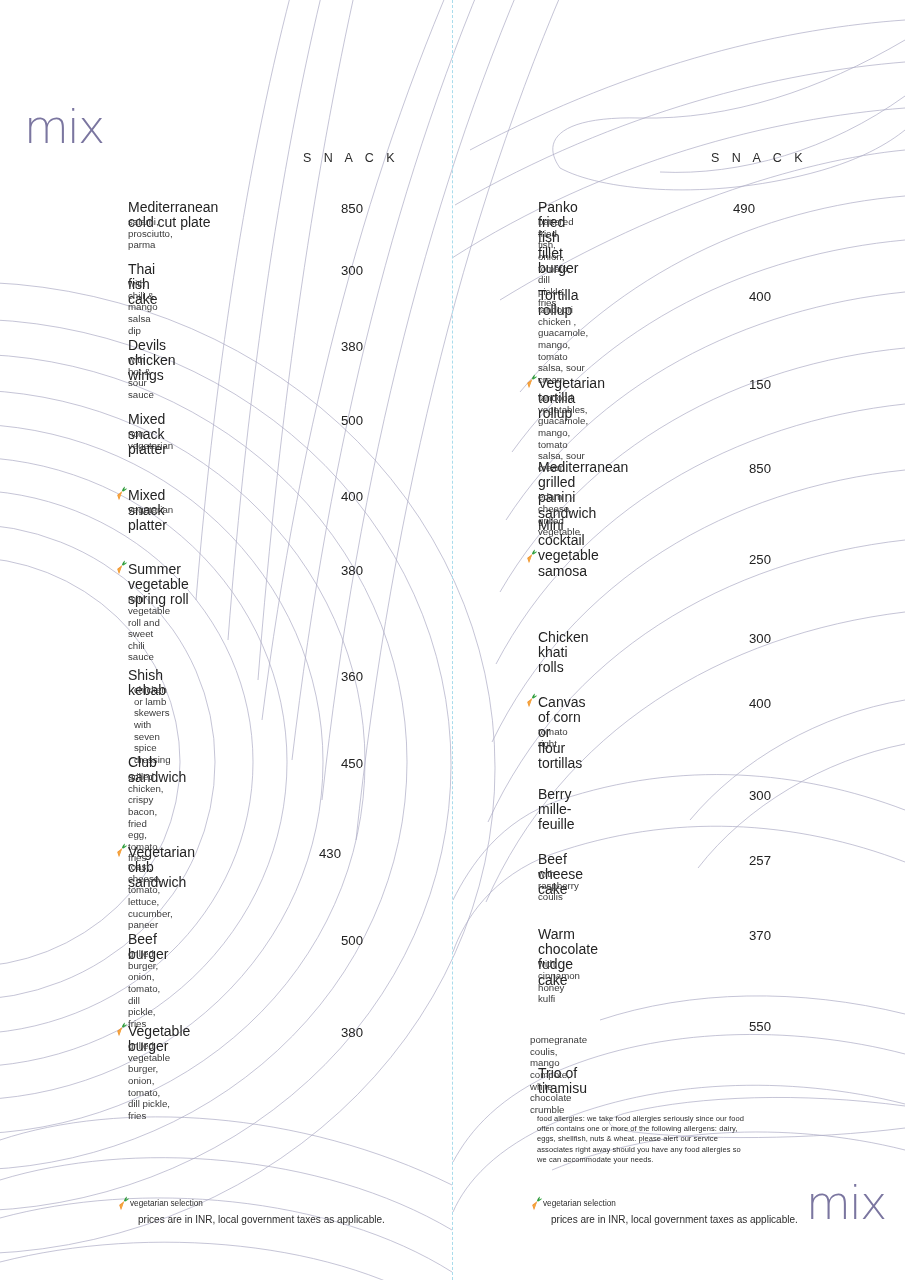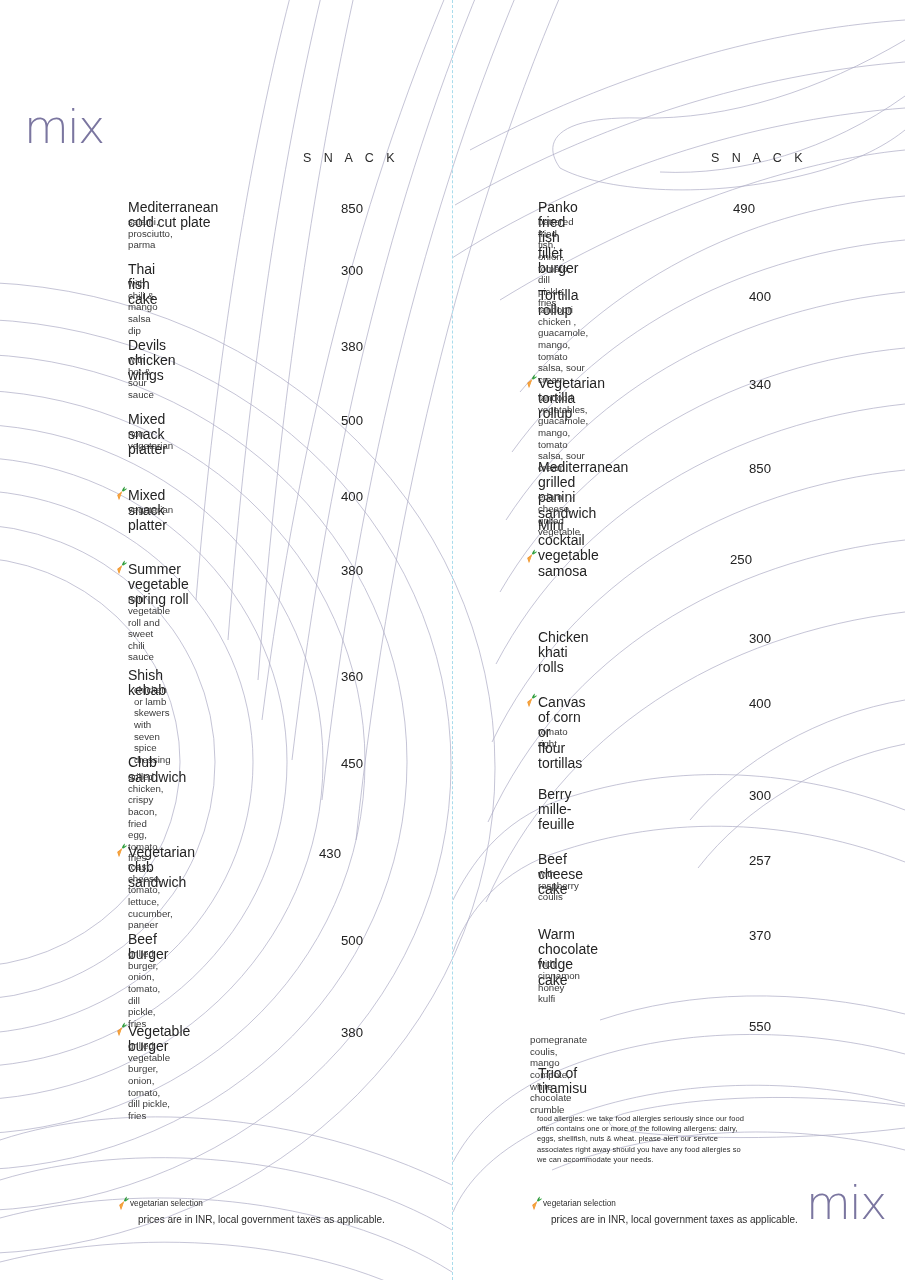--- a/index.html
+++ b/index.html
@@ -272,38 +272,38 @@
       <div class="item">
         <span class="carrot" style="left: 72px; top: 374px;"><svg viewBox="0 0 13 15" width="13" height="15">
             <path d="M4.0 14.2 L2.2 9.0 L7.3 5.0 Z" fill="#f0902a"></path>
             <path d="M4.2 13.0 L3.0 9.4 L6.6 6.6 Z" fill="#f5a742"></path>
             <path d="M7.2 5.2 C8.6 3.4 10.6 2.4 12.2 2.6 C11.0 4.0 9.6 5.0 8.2 5.4 Z" fill="#39a844"></path>
             <path d="M7.0 4.9 C7.4 3.0 8.6 1.3 10.0 0.6 C9.7 2.6 9.0 4.2 8.1 5.0 Z" fill="#2f9a3b"></path>
           </svg></span>
         <div class="name" style="left: 85px; top: 376px;">Vegetarian tortilla rollup</div>
         <div class="desc" style="left: 85px; top: 392.2px;">tandoori vegetables, guacamole,
 mango, tomato salsa, sour cream</div>
-        <div class="price" style="left: 258px; width: 60px; top: 377px;">340</div>
+        <div class="price" style="left: 258px; width: 60px; top: 377px;">150</div>
       </div>
       <div class="item">
         <div class="name" style="left: 85px; top: 460px;">Mediterranean grilled
 panini sandwich</div>
         <div class="desc" style="left: 85px; top: 491.4px;">edam cheese, grilled vegetable</div>
         <div class="price" style="left: 258px; width: 60px; top: 461px;">850</div>
       </div>
       <div class="item">
         <span class="carrot" style="left: 72px; top: 549px;"><svg viewBox="0 0 13 15" width="13" height="15">
             <path d="M4.0 14.2 L2.2 9.0 L7.3 5.0 Z" fill="#f0902a"></path>
             <path d="M4.2 13.0 L3.0 9.4 L6.6 6.6 Z" fill="#f5a742"></path>
             <path d="M7.2 5.2 C8.6 3.4 10.6 2.4 12.2 2.6 C11.0 4.0 9.6 5.0 8.2 5.4 Z" fill="#39a844"></path>
             <path d="M7.0 4.9 C7.4 3.0 8.6 1.3 10.0 0.6 C9.7 2.6 9.0 4.2 8.1 5.0 Z" fill="#2f9a3b"></path>
           </svg></span>
         <div class="name" style="left: 85px; top: 518px;">Mini cocktail
 vegetable samosa</div>
-        <div class="price" style="left: 258px; width: 60px; top: 552px; text-align: center;">250</div>
+        <div class="price" style="left: 258px; width: 60px; top: 552px;">250</div>
       </div>
       <div class="item">
         <div class="name" style="left: 85px; top: 630px;">Chicken khati rolls</div>
         <div class="price" style="left: 258px; width: 60px; top: 631px;">300</div>
       </div>
       <div class="item">
         <span class="carrot" style="left: 72px; top: 693px;"><svg viewBox="0 0 13 15" width="13" height="15">
             <path d="M4.0 14.2 L2.2 9.0 L7.3 5.0 Z" fill="#f0902a"></path>
             <path d="M4.2 13.0 L3.0 9.4 L6.6 6.6 Z" fill="#f5a742"></path>
             <path d="M7.2 5.2 C8.6 3.4 10.6 2.4 12.2 2.6 C11.0 4.0 9.6 5.0 8.2 5.4 Z" fill="#39a844"></path>

